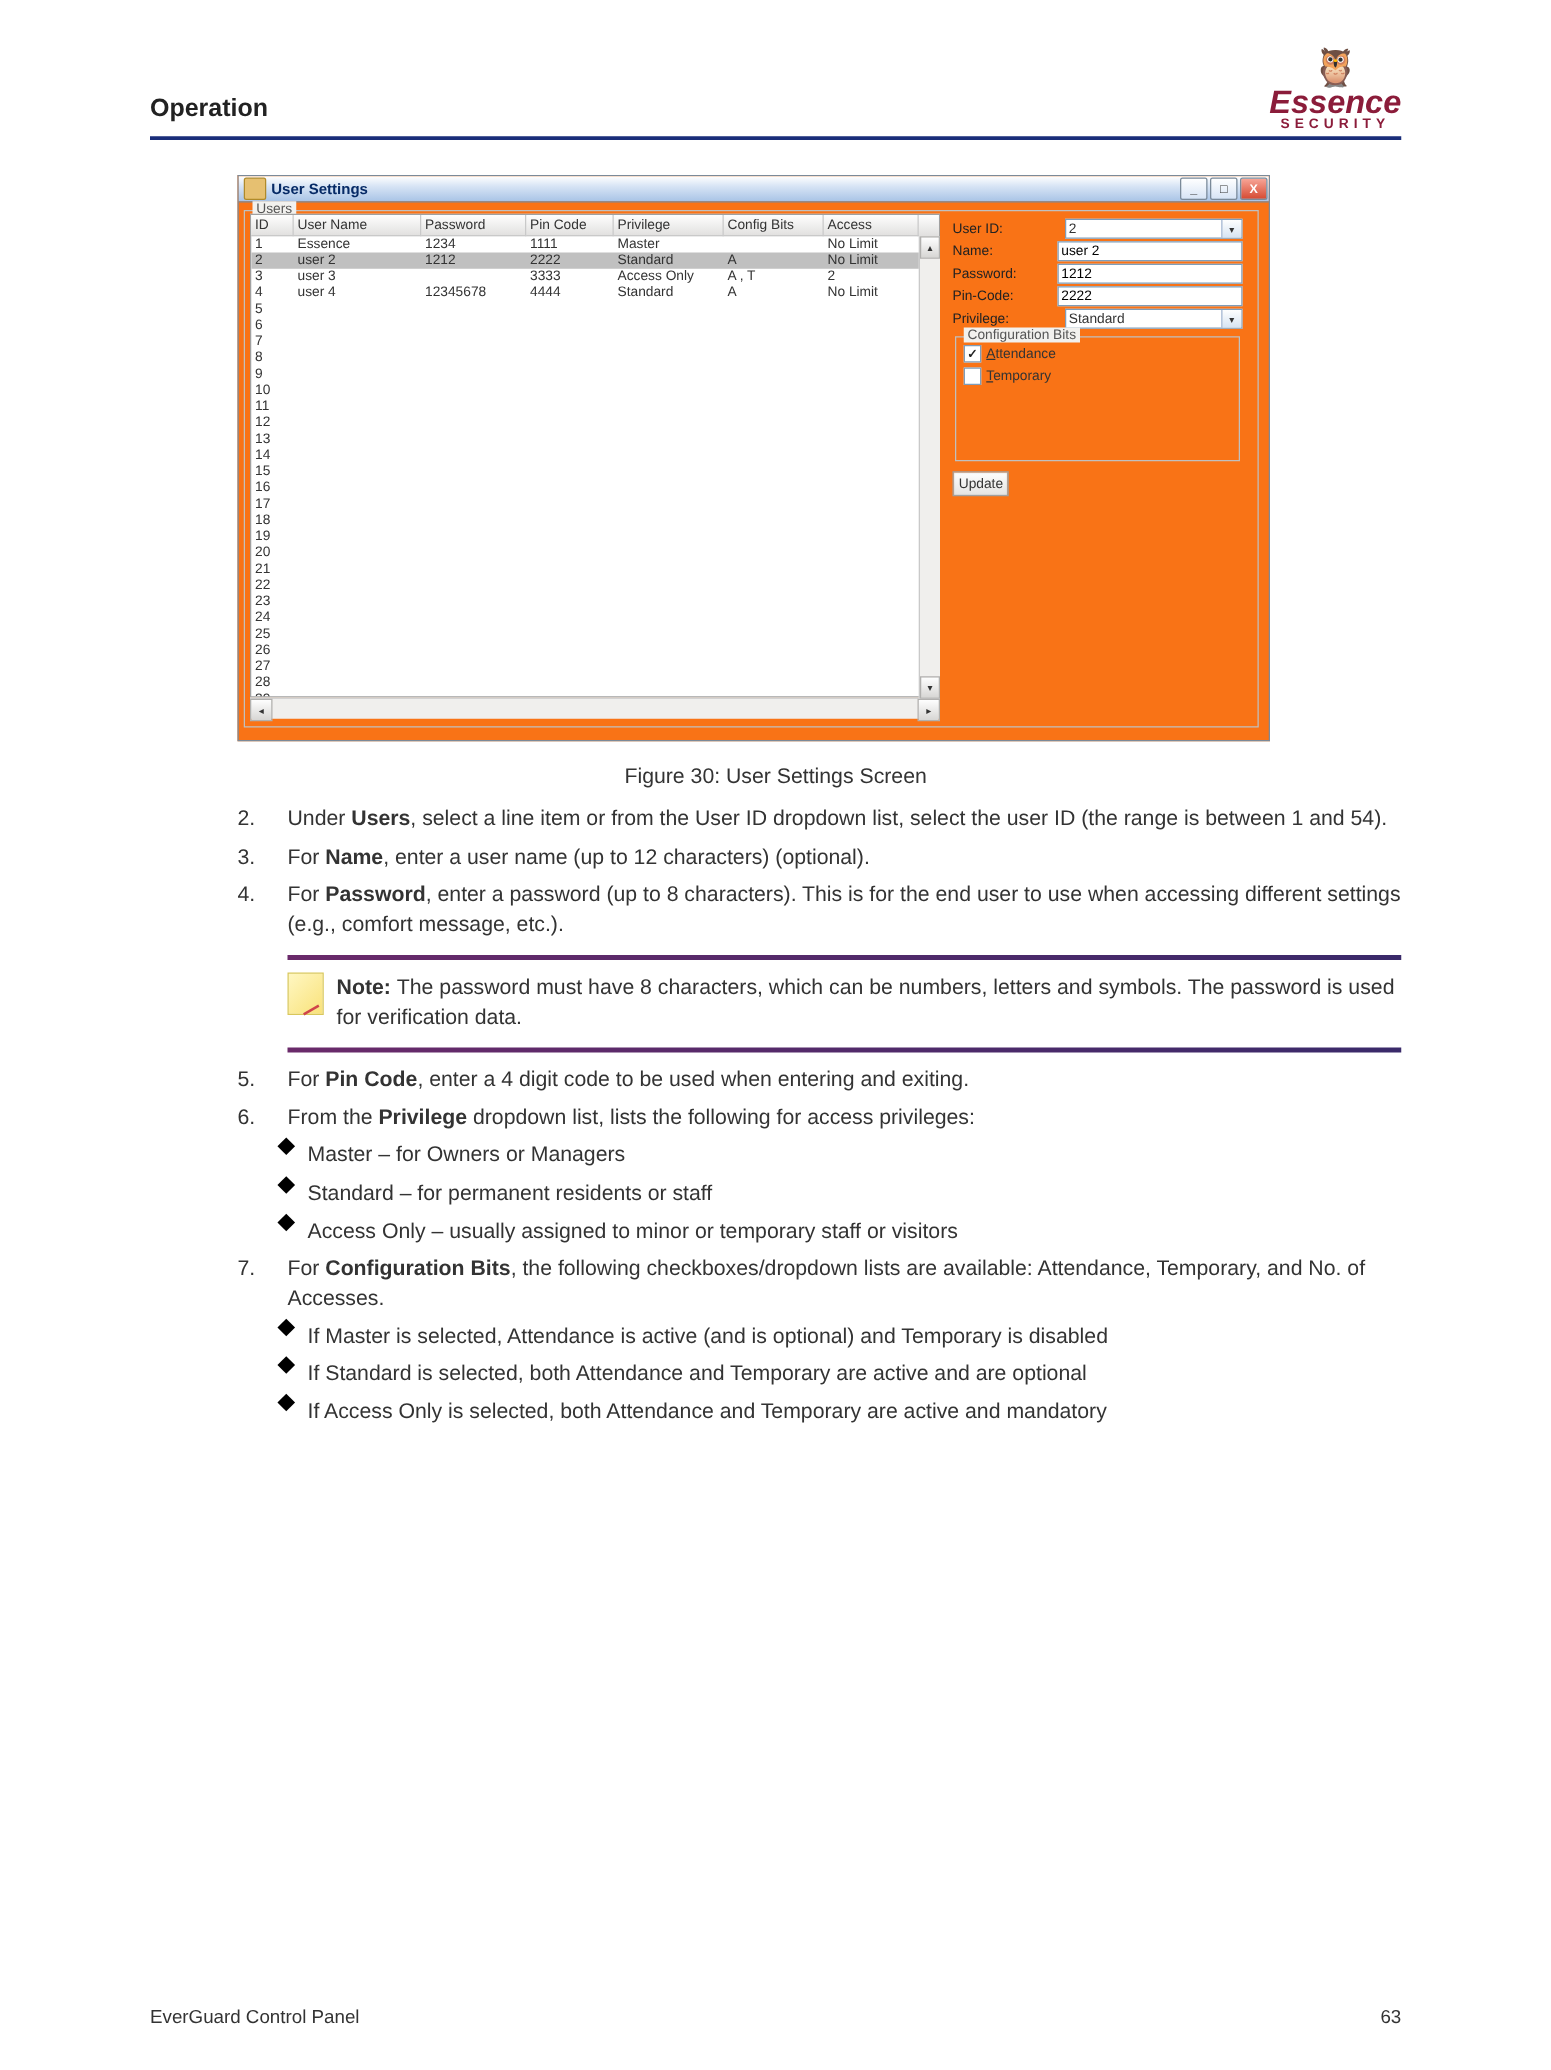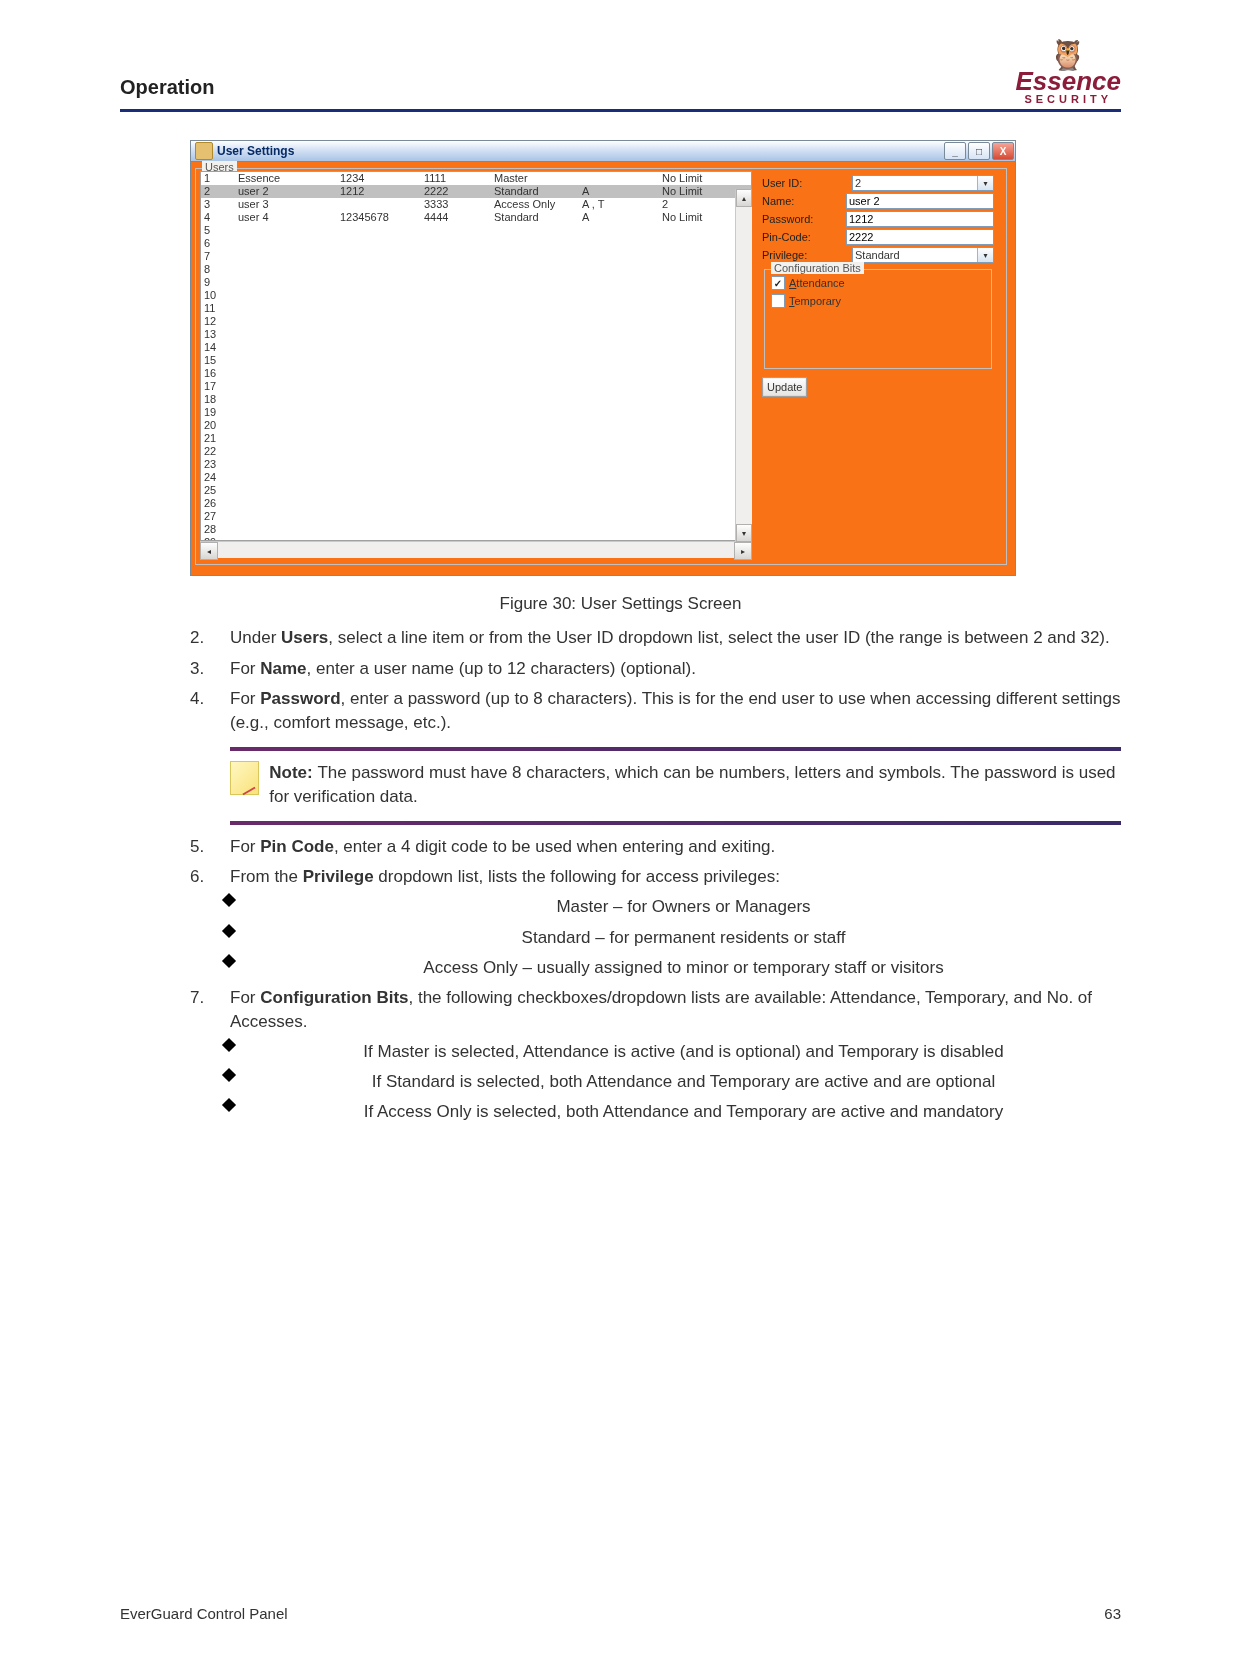--- a/index.html
+++ b/index.html
@@ -50,21 +50,21 @@
 .chk { width:12px; height:12px; border:1px solid #7f9db9; background:#fff; margin-right:4px; display:flex; align-items:center; justify-content:center; font-size:10px; font-weight:bold; color:#222; }
 .btn { display:inline-block; border:1px solid #a0a0a0; background:linear-gradient(#fefefe,#e5e4e2); padding:3px 4px; font-size:11px; box-shadow:0 0 1px #888 inset; margin-top:6px; }
 
 
 .caption { text-align:center; font-size:17px; margin:18px 0 12px 0; }
 .content { margin-left:70px; font-size:17px; line-height:1.42; }
 .step { display:flex; margin:6px 0; }
 .step-num { width:40px; }
 .step-body { flex:1; }
 .diamond { display:inline-block; width:10px; height:10px; background:#000; transform:rotate(45deg); margin-right:12px; margin-bottom:2px; }
-.bullet { display:flex; margin:6px 0 6px 34px;text-align:center; }
+.bullet { display:flex; margin:6px 0 6px 34px; }
 .bullet-body { flex:1; }
 .note-hr { height:4px; background:linear-gradient(to right,#6a2a6a,#3a2a6a); margin:12px 0 10px 0; }
 .note { display:flex; align-items:flex-start; margin:8px 0 8px 0; }
 .note-icon { width:32px; height:32px; margin-right:10px; background:linear-gradient(135deg,#fff7c2,#f9e27a); border:1px solid #d9c75a; position:relative; }
 .note-icon::after { content:""; position:absolute; width:14px; height:2px; background:#d0444a; bottom:2px; right:2px; transform:rotate(-30deg); }
 .footer { display:flex; justify-content:space-between; font-size:15px; position:absolute; bottom:34px; left:120px; right:120px; }
 .ul { text-decoration:underline; }
 </style>
 </head>
 <body>
@@ -89,20 +89,29 @@
       <div class="tb-btn">□</div>
       <div class="tb-btn tb-close">X</div>
     </div>
   </div>
   <div class="dlg-body">
     <div class="group">
       <span class="group-label">Users</span>
       <div class="users-flex">
         <div class="list-wrap">
           <div class="list">
+            <div class="list-header">
+              <div class="lh c-id">ID</div>
+              <div class="lh c-name">User Name</div>
+              <div class="lh c-pass">Password</div>
+              <div class="lh c-pin">Pin Code</div>
+              <div class="lh c-priv">Privilege</div>
+              <div class="lh c-conf">Config Bits</div>
+              <div class="lh c-acc">Access</div>
+            </div>
             <div class="list-body" id="list-body">
                   <div class="row">
                     <div class="cell c-id">1</div>
                     <div class="cell c-name">Essence</div>
                     <div class="cell c-pass">1234</div>
                     <div class="cell c-pin">1111</div>
                     <div class="cell c-priv">Master</div>
                     <div class="cell c-conf"></div>
                     <div class="cell c-acc">No Limit</div>
                   </div>
@@ -414,21 +423,21 @@
       </div>
     </div>
   </div>
 </div>
 
 <div class="caption">Figure 30: User Settings Screen</div>
 
 <div class="content">
   <div class="step">
     <div class="step-num">2.</div>
-    <div class="step-body"><span>Under </span><b>Users</b><span>, select a line item or from the User ID dropdown list, select the user ID (the range is between 2 and 32).</span></div>
+    <div class="step-body"><span>Under </span><b>Users</b><span>, select a line item or from the User ID dropdown list, select the user ID (the range is between 1 and 54).</span></div>
   </div>
   <div class="step">
     <div class="step-num">3.</div>
     <div class="step-body"><span>For </span><b>Name</b><span>, enter a user name (up to 12 characters) (optional).</span></div>
   </div>
   <div class="step">
     <div class="step-num">4.</div>
     <div class="step-body"><span>For </span><b>Password</b><span>, enter a password (up to 8 characters). This is for the end user to use when accessing different settings (e.g., comfort message, etc.).</span></div>
   </div>
 

